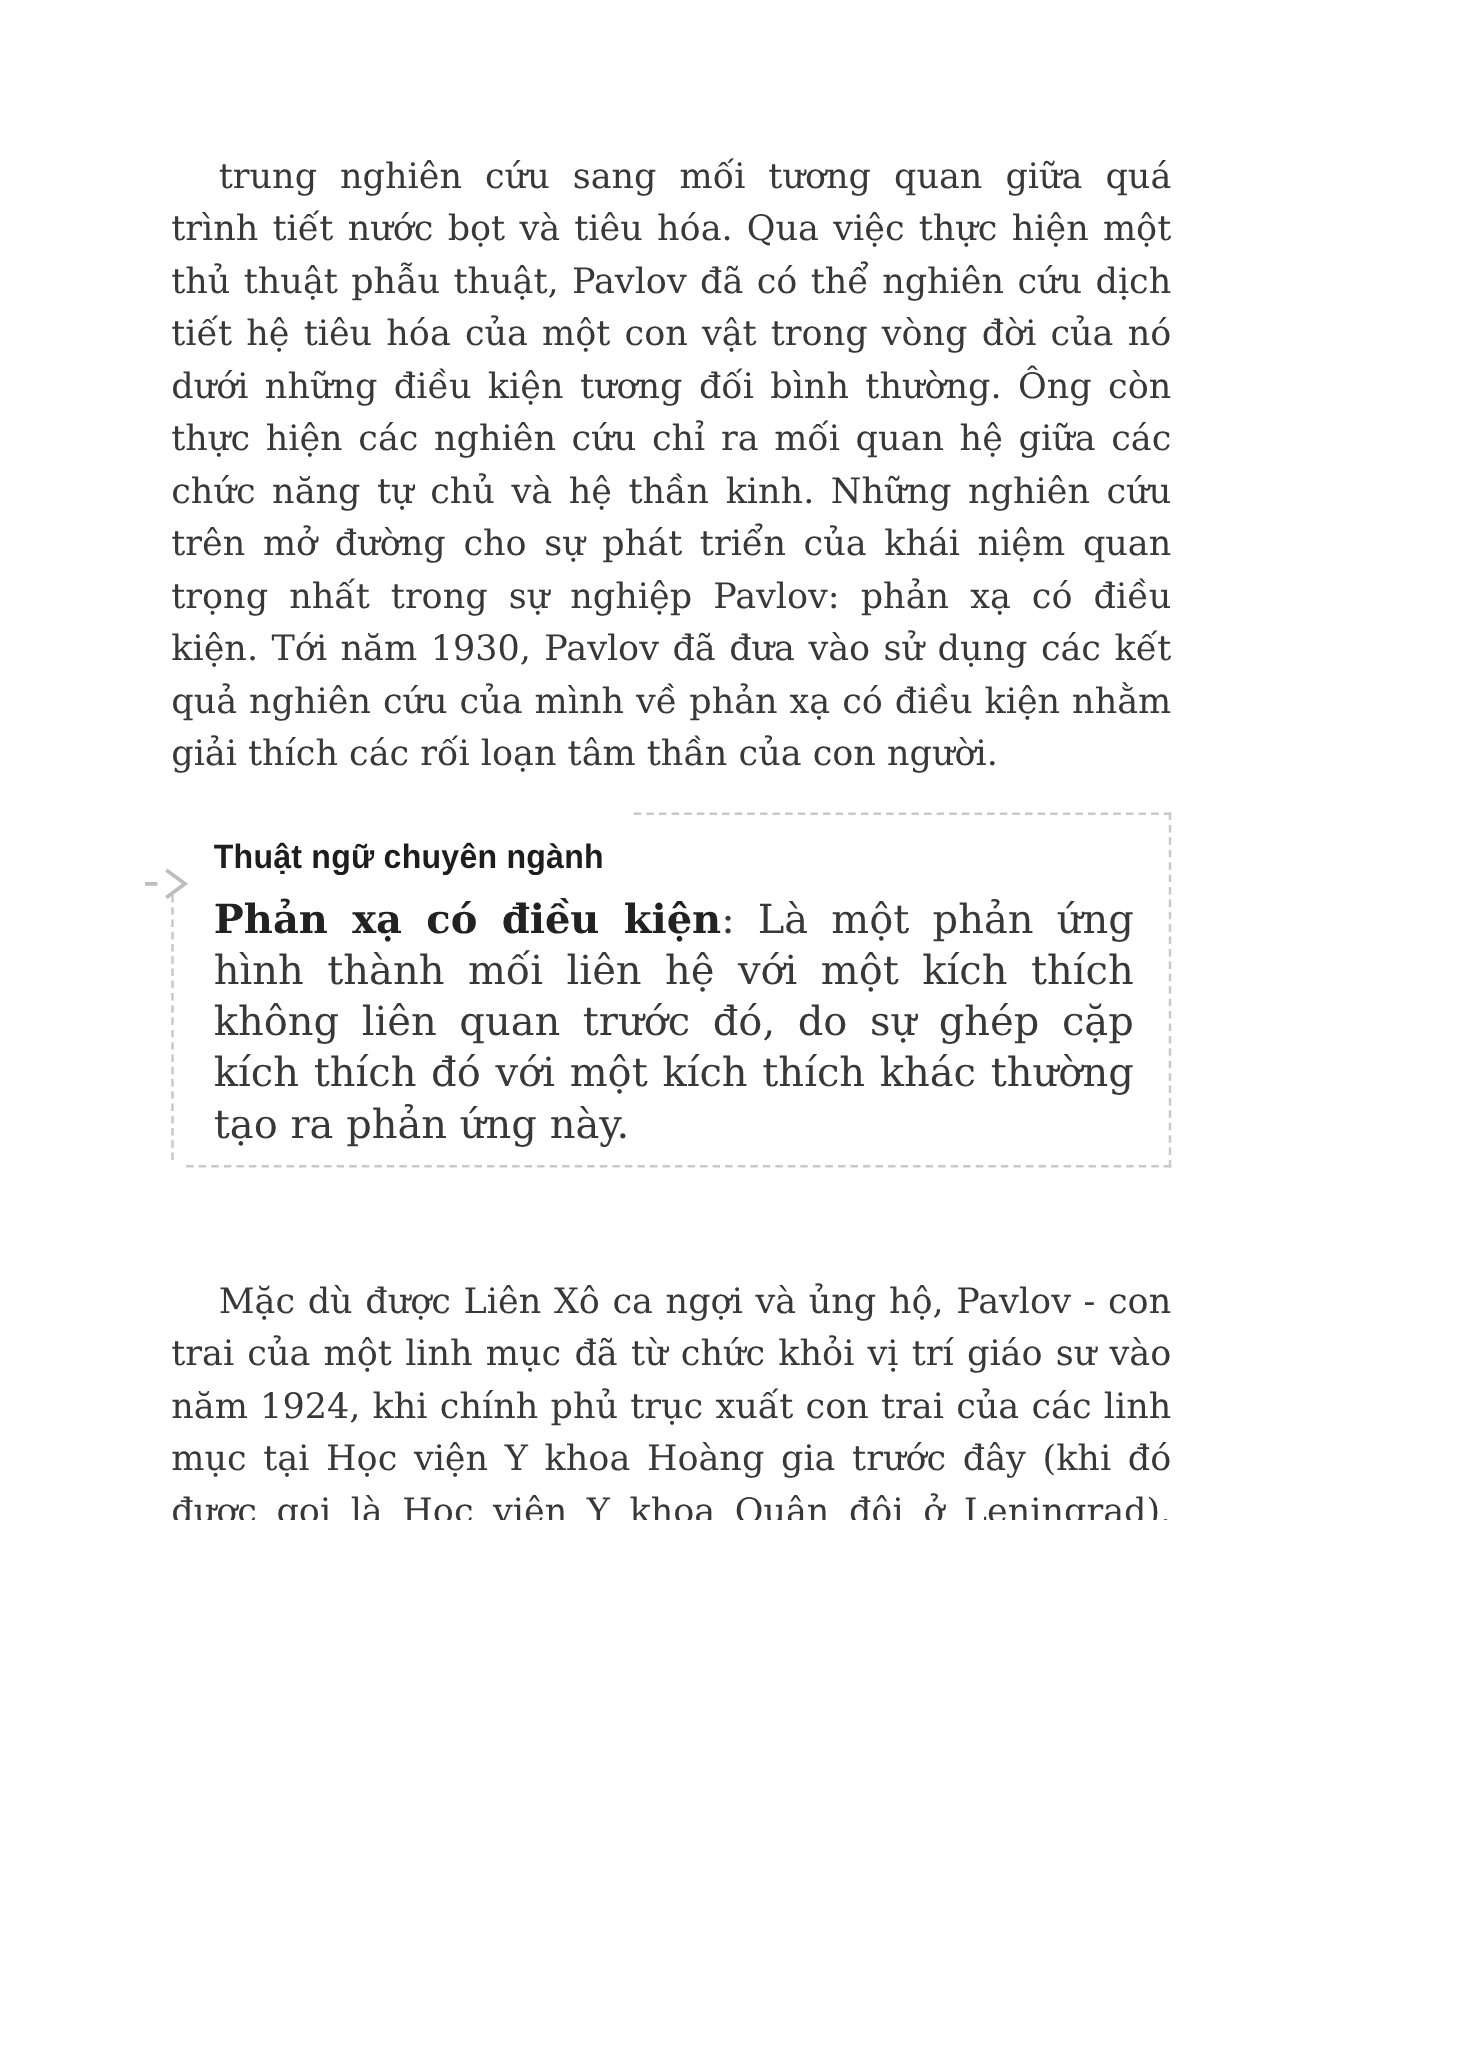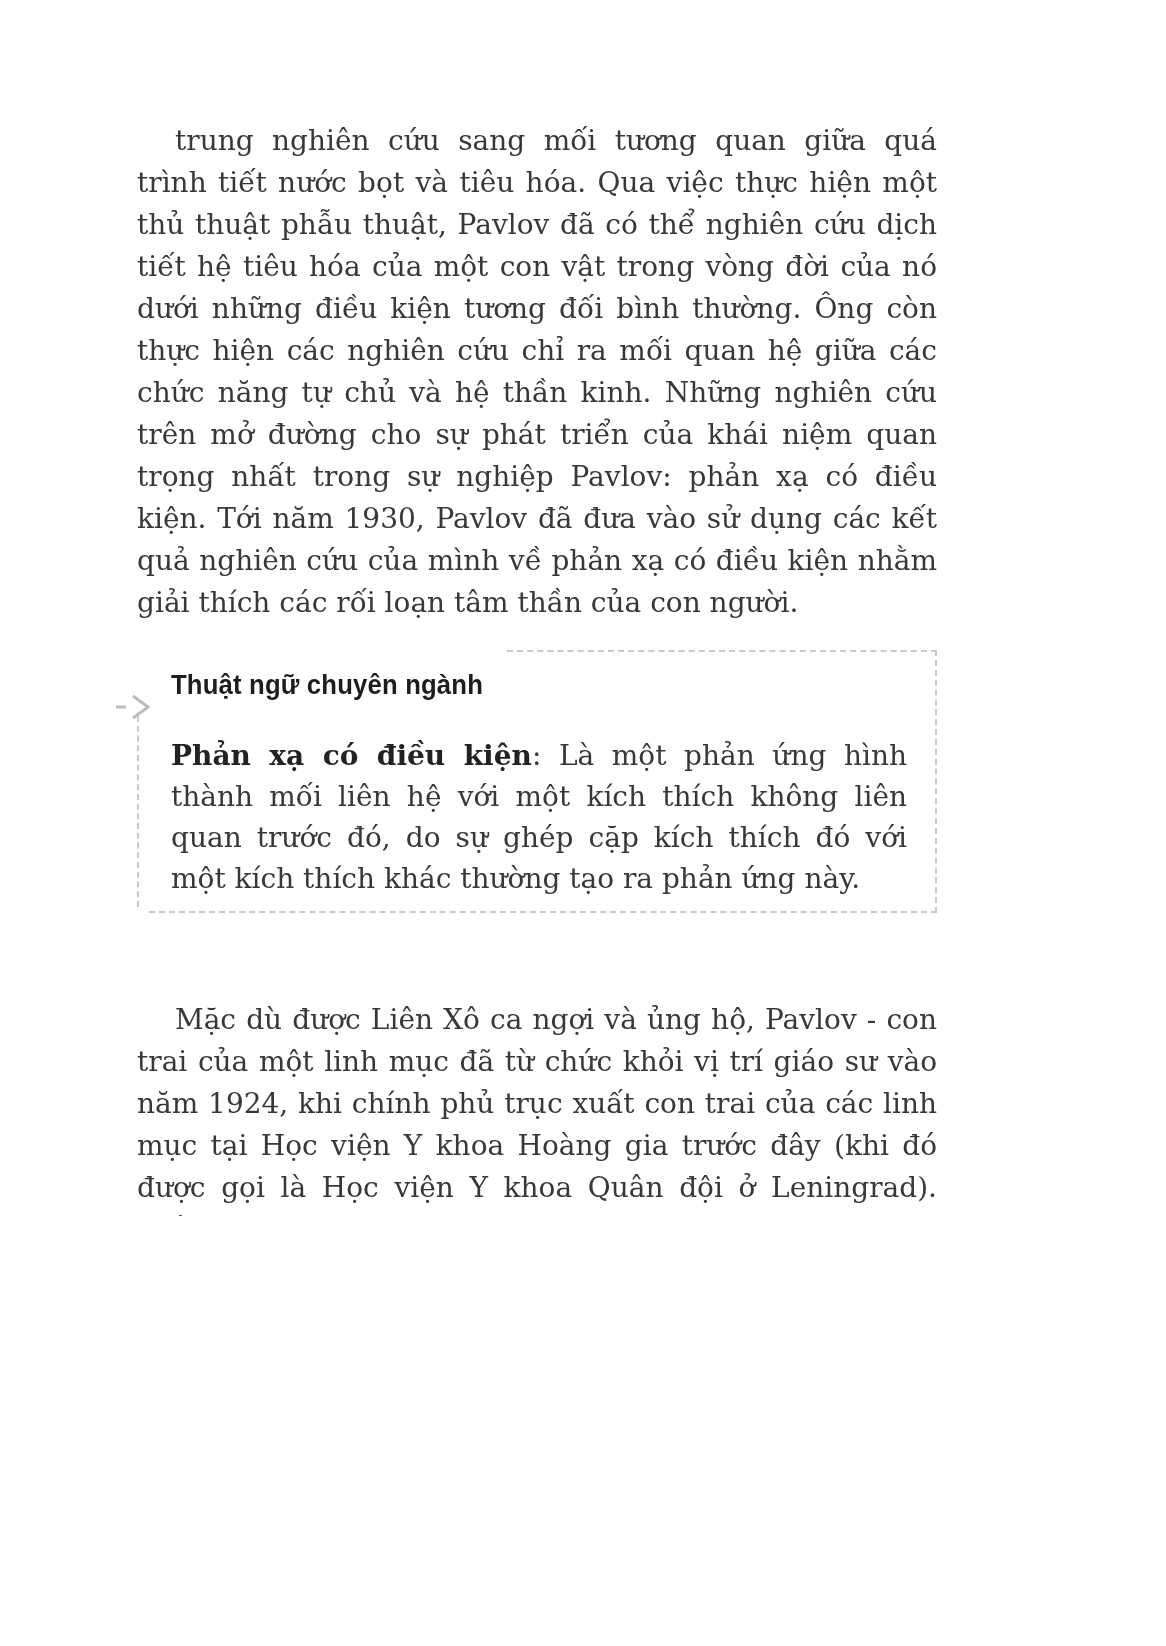--- a/index.html
+++ b/index.html
@@ -53,25 +53,24 @@
     font-weight: bold;
     font-size: 27px;
     color: #1d1d1d;
     letter-spacing: 0.2px;
     transform: scaleX(0.95);
     transform-origin: left center;
     margin-bottom: 14px;
   }
 
   .term-body {
-    font-size: 28px;
+    font-size: 32px;
     line-height: 41px;
     color: #383838;
     text-align: justify;
-    margin-top: 20px;
   }
   .term-body strong { color: #222222; }
 
   .para-2 { margin-top: 86px; }
 
   
   .spine {
     position: absolute;
     left: 992px;
     top: 1226px;

